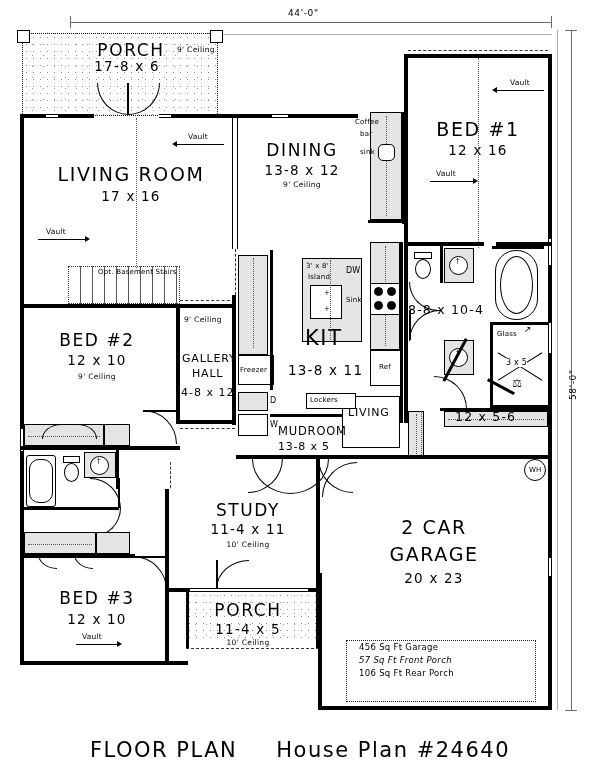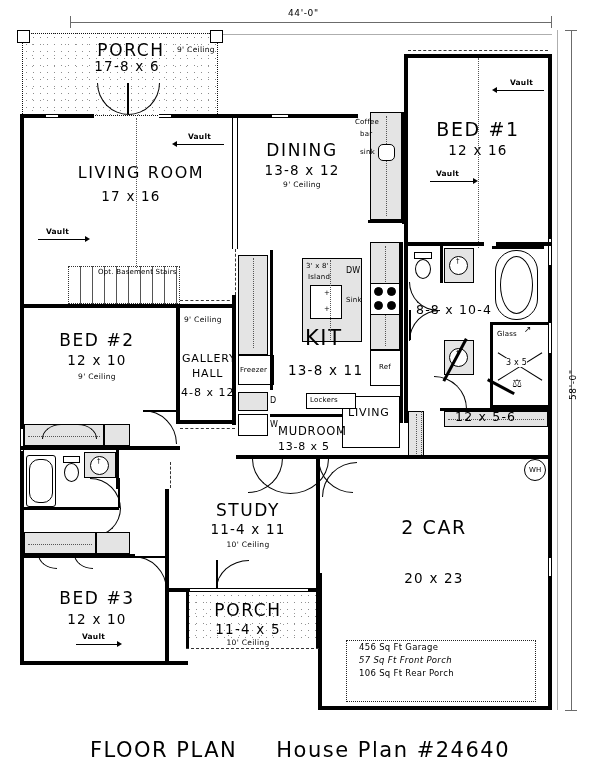--- a/index.html
+++ b/index.html
@@ -51,21 +51,21 @@
   .room-name{font-size:17px;font-weight:400;letter-spacing:1.6px;}
   .room-dim{font-size:13.5px;letter-spacing:1.2px;}
   .ceil{font-size:7.5px;letter-spacing:.3px;}
   .tiny{font-size:7px;letter-spacing:.2px;}
   .tiny8{font-size:8px;letter-spacing:.2px;}
   .mid{font-size:11px;letter-spacing:.8px;}
   .ctr{transform:translateX(-50%);}
 
   
   .vault{position:absolute;height:9px;}
-  .vault .vtxt{position:absolute;top:-8px;font-size:7.5px;letter-spacing:.2px;white-space:nowrap;font-weight:bold;}
+  .vault .vtxt{position:absolute;top:-8px;font-size:7.5px;letter-spacing:.2px;white-space:nowrap;}
   .vault .vline{position:absolute;top:4px;height:1.2px;background:#000;}
   .vault .vhead{position:absolute;top:0.5px;width:0;height:0;border-top:3px solid transparent;border-bottom:3px solid transparent;}
   .vault.left .vhead{border-right:5px solid #000;left:0;}
   .vault.right .vhead{border-left:5px solid #000;right:0;}
 
   
   .swing{position:absolute;border:1.1px solid #000;background:transparent;}
   .swing.tl{border-radius:100% 0 0 0;border-right:none;border-bottom:none;}
   .swing.tr{border-radius:0 100% 0 0;border-left:none;border-bottom:none;}
   .swing.bl{border-radius:0 0 0 100%;border-right:none;border-top:none;}
@@ -152,21 +152,21 @@
 
   <div class="wall" style="left:548px;top:458px;width:4px;height:100px;"></div>
   <div class="winv" style="left:548px;top:558px;width:4px;height:18px;"></div>
   <div class="wall" style="left:548px;top:576px;width:4px;height:134px;"></div>
   <div class="wall" style="left:318px;top:706px;width:234px;height:4px;"></div>
   <div class="wall" style="left:318px;top:573px;width:4px;height:137px;"></div>
 
   <div class="wall" style="left:404px;top:54px;width:4px;height:58px;"></div>
   <div class="wall" style="left:404px;top:112px;width:4px;height:130px;"></div>
 
-  <div class="lbl room-name ctr" style="left:131px;top:163px;font-size:16px;margin-left:10px;">LIVING ROOM</div>
+  <div class="lbl room-name ctr" style="left:131px;top:163px;font-size:19px;">LIVING ROOM</div>
   <div class="lbl room-dim ctr" style="left:131px;top:188px;">17 x 16</div>
   <div class="dashv" style="left:136px;top:118px;height:150px;"></div>
   <div class="vault left" style="left:172px;top:140px;width:52px;">
     <span class="vtxt" style="left:16px;">Vault</span>
     <span class="vhead"></span>
     <span class="vline" style="left:4px;width:48px;"></span>
   </div>
   <div class="vault right" style="left:38px;top:235px;width:52px;">
     <span class="vtxt" style="left:8px;">Vault</span>
     <span class="vhead"></span>
@@ -303,21 +303,21 @@
   <div class="wall" style="left:404px;top:245px;width:3.5px;height:178px;"></div>
   <div class="plain" style="left:414px;top:252px;width:18px;height:7px;"></div>
   <div class="oval" style="left:415px;top:259px;width:16px;height:20px;"></div>
   <div class="wall" style="left:440px;top:245px;width:3px;height:38px;"></div>
   <div class="cab" style="left:444px;top:248px;width:30px;height:35px;"></div>
   <div class="circ" style="left:449px;top:256px;width:19px;height:19px;"></div>
   <div class="lbl" style="left:456px;top:257px;font-size:7px;">†</div>
   <div class="cab" style="left:444px;top:340px;width:30px;height:35px;"></div>
   <div class="circ" style="left:449px;top:348px;width:19px;height:19px;"></div>
   <div class="lbl" style="left:456px;top:349px;font-size:7px;">†</div>
-  <div class="lbl room-dim" style="left:408px;top:302px;font-size:12.5px;padding-left:8px;">8-8 x 10-4</div>
+  <div class="lbl room-dim" style="left:408px;top:302px;font-size:12.5px;">8-8 x 10-4</div>
 
   <div class="swing tl" style="left:409px;top:310px;width:30px;height:30px;"></div>
   <div class="leaf" style="left:409px;top:310px;width:1.6px;height:30px;"></div>
   <div class="swing bl" style="left:409px;top:282px;width:28px;height:28px;"></div>
 
   <div class="plain" style="left:495px;top:250px;width:43px;height:70px;border-radius:21px;"></div>
   <div class="oval" style="left:500px;top:256px;width:33px;height:58px;"></div>
   <div class="wall" style="left:492px;top:246px;width:52px;height:3px;"></div>
 
   <div class="wall" style="left:490px;top:322px;width:58px;height:3px;"></div>
@@ -373,20 +373,21 @@
   <div class="lbl room-dim ctr" style="left:248px;top:621px;">11-4 x 5</div>
   <div class="lbl ceil ctr" style="left:248px;top:638px;">10' Ceiling</div>
   <div class="wall" style="left:186px;top:592px;width:3px;height:56px;"></div>
   <div class="wall" style="left:316px;top:588px;width:3px;height:60px;"></div>
   <div class="dashh2" style="left:186px;top:648px;width:133px;"></div>
 
   <div class="swing bl" style="left:252px;top:459px;width:38px;height:34px;"></div>
   <div class="swing br" style="left:290px;top:459px;width:38px;height:34px;"></div>
 
   <div class="lbl room-name ctr" style="left:434px;top:516px;font-size:19px;">2 CAR</div>
+  <div class="lbl room-name ctr" style="left:434px;top:543px;font-size:19px;">GARAGE</div>
   <div class="lbl room-dim ctr" style="left:434px;top:570px;">20 x 23</div>
   <div class="circ" style="left:524px;top:459px;width:22px;height:22px;"></div>
   <div class="lbl tiny" style="left:529px;top:466px;">WH</div>
 
   <div class="swing tl" style="left:322px;top:462px;width:34px;height:34px;"></div>
 
   <div id="legend" style="left:346px;top:640px;width:190px;height:62px;">
     <div style="margin-left:12px;">456 Sq Ft Garage</div>
     <div style="margin-left:12px;font-style:italic;">57 Sq Ft Front Porch</div>
     <div style="margin-left:12px;">106 Sq Ft Rear Porch</div>

